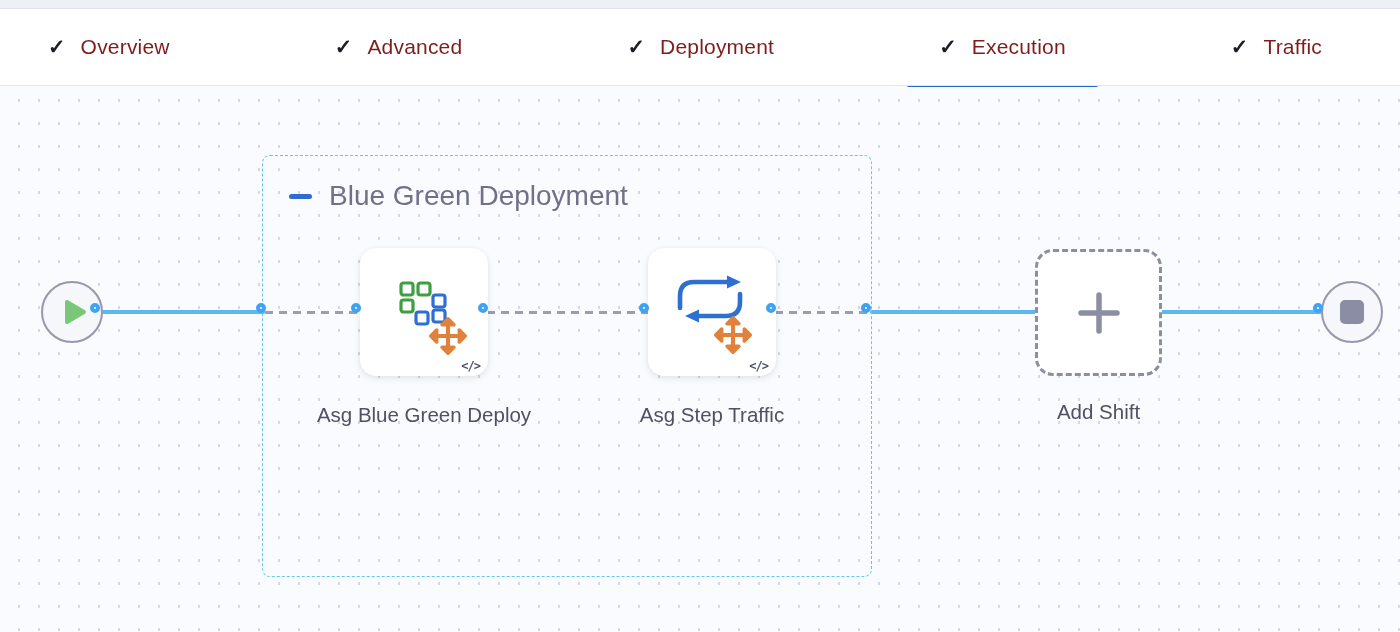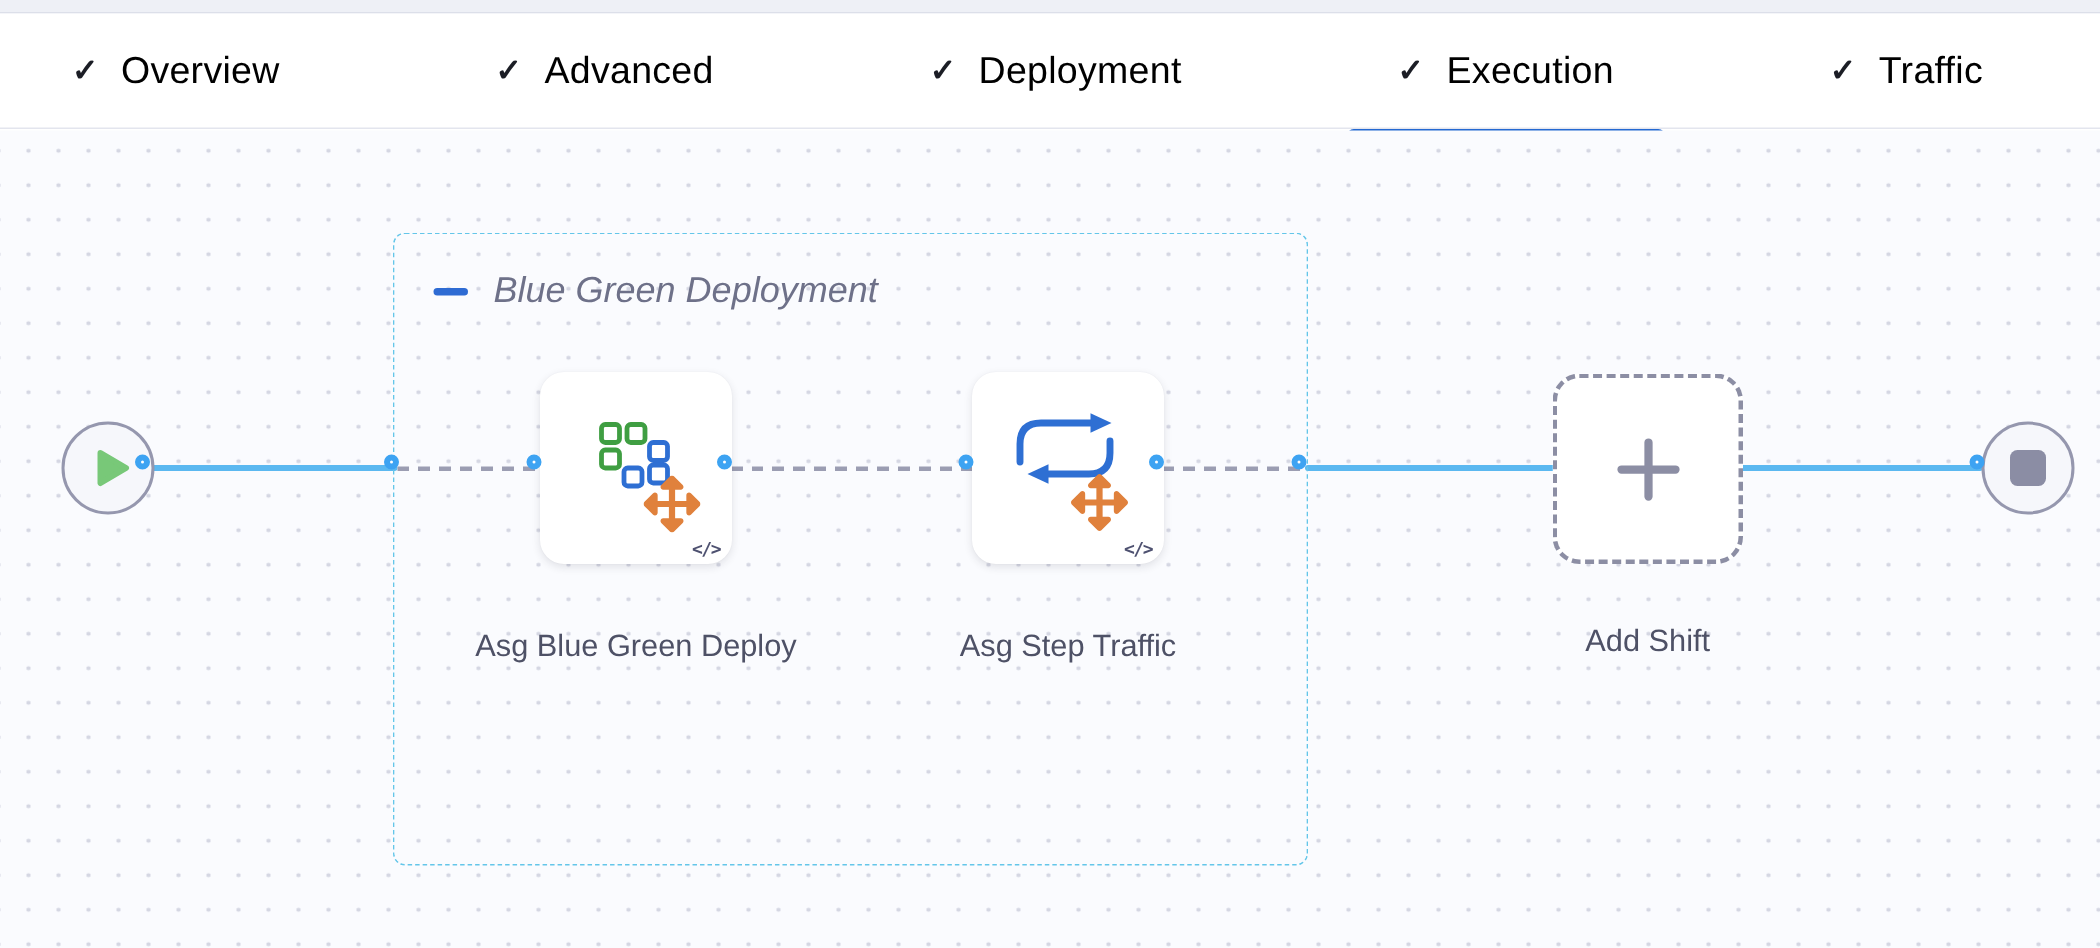--- a/index.html
+++ b/index.html
@@ -21,21 +21,21 @@
   }
   .tab{
     position:relative; height:100%;
     display:flex; align-items:center;
     padding:0 26px; cursor:pointer;
   }
   .tab .check{
     font-size:21px; font-weight:700; color:#1b1d25; margin-right:15px;
   }
   .tab .tab-label{
-    font-size:25px; color:#000000; font-weight:400; letter-spacing:.2px;text-align:center;
+    font-size:21px; color:#7f1d1d; font-weight:400; letter-spacing:.2px;text-align:center;
   }
   .tab.active .tab-label{ font-weight:400; }
   .tab.active::after{
     content:""; position:absolute; left:-8px; right:-8px; bottom:-7px;
     height:6px; background:#2368d1; border-radius:6px 6px 2px 2px;
   }
   
   .canvas{
     position:absolute; top:87px; left:0; right:0; bottom:0;
     background-color:#fafbfe;
@@ -49,21 +49,21 @@
     border:1.6px dashed #64c6e9; border-radius:8px;
   }
   .group-header{
     position:absolute; left:26px; top:24px;
     display:flex; align-items:center;
   }
   .collapse-minus{
     width:23px; height:5px; background:#2e6bd3; border-radius:3px;
     margin-right:17px; cursor:pointer;
   }
-  .group-label{ font-size:24px; color:#6e7189;font-style:italic; }
+  .group-label{ font-size:28px; color:#6e7189; }
   
   .edge-solid{
     height:4px; background:#5bb8f0; top:223px; border-radius:2px;
   }
   .edge-dashed{
     height:3.4px; top:223.5px;
     background:repeating-linear-gradient(90deg,#9b9db2 0 8px, rgba(0,0,0,0) 8px 14px);
   }
   .ring{
     width:10px; height:10px; background:#ffffff;
@@ -87,21 +87,21 @@
     position:absolute; right:8px; bottom:3px;
     font-family:"DejaVu Sans Mono", monospace;
     font-size:12px; font-weight:700; color:#4e5170; letter-spacing:-1px;
   }
   .add-step{
     left:1035px; top:162px; width:127px; height:127px;
     background:#ffffff; border:3.4px dashed #8c8ea4; border-radius:18px;
     display:flex; align-items:center; justify-content:center; cursor:pointer;
   }
   .step-label{
-    font-size:20.5px; color:#4e5166; text-align:center; line-height:33px;margin-top:16px;
+    font-size:20.5px; color:#4e5166; text-align:center; line-height:33px;
   }
 </style>
 </head>
 <body>
 
 <div class="top-strip"></div>
 
 <div class="tabbar">
   <div class="tab">
     <span class="check">✓</span>

